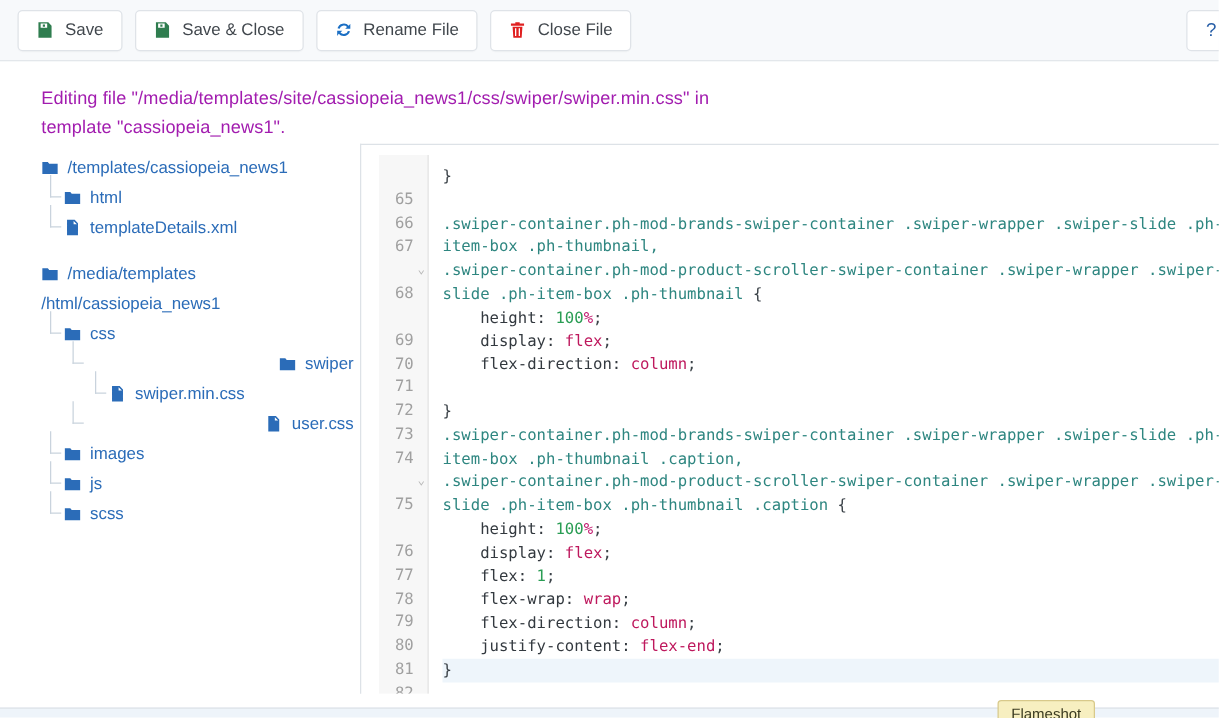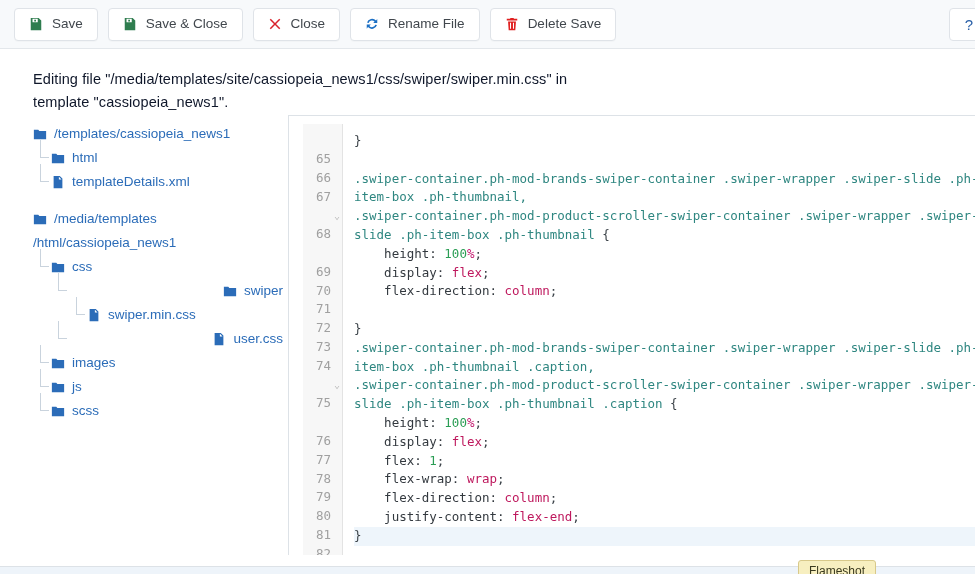--- a/index.html
+++ b/index.html
@@ -57,21 +57,21 @@
     font-size: 15px;
     cursor: pointer;
   }
 
   
   .desc {
     margin: 19px 0 0 33px;
     width: 560px;
     font-size: 14.5px;
     line-height: 1.62;
-    color: #0f172a;
+    color: #a21caf;
     letter-spacing: 0.1px;
   }
 
   
   .content {
     position: relative;
     width: 771px;
     height: 440px;
   }
 
@@ -233,41 +233,33 @@
       <div class="btn">
         <span class="ico">
           <svg width="14" height="14" viewBox="0 0 16 16" fill="#2f7d4f">
             <path d="M2 1h9l3 3v11H2V1zm2 1v4h6V2H4zm1 7h6v5H5V9zm1-6h2v2H6V3z"></path>
           </svg>
         </span>
         <span class="btn-label">Save &amp; Close</span>
       </div>
       <div class="btn">
         <span class="ico">
-          <svg width="14" height="14" viewBox="0 0 16 16" fill="#d9232d">
-            <path d="M3.2 2 8 6.8 12.8 2 14 3.2 9.2 8l4.8 4.8-1.2 1.2L8 9.2 3.2 14 2 12.8 6.8 8 2 3.2z"></path>
-          </svg>
-        </span>
-        <span class="btn-label">Close</span>
-      </div>
-      <div class="btn">
-        <span class="ico">
           <svg width="14" height="14" viewBox="0 0 16 16" fill="#1b6fc4">
             <path d="M12.6 4.1A6 6 0 0 0 2.3 6.4l1.9.4a4 4 0 0 1 6.8-1.5L9.3 6.9H14V2.2l-1.4 1.9zM13.7 9.2l-1.9-.4a4 4 0 0 1-6.8 1.5l1.7-1.6H2v4.7l1.4-1.9a6 6 0 0 0 10.3-2.3z"></path>
           </svg>
         </span>
         <span class="btn-label">Rename File</span>
       </div>
       <div class="btn">
         <span class="ico">
           <svg width="14" height="14" viewBox="0 0 16 16" fill="#e02020">
             <path d="M6 1h4v1h4v2H2V2h4V1zM3.5 5h9l-.7 10H4.2L3.5 5zm2.2 1.5v7h1.2v-7H5.7zm3.4 0v7h1.2v-7H9.1z"></path>
           </svg>
         </span>
-        <span class="btn-label">Delete Save</span>
+        <span class="btn-label">Close File</span>
       </div>
     </div>
   <div class="help-btn">
     <span>?</span>
   </div>
 </div>
 
 <div class="desc">
   <span>Editing file "/media/templates/site/cassiopeia_news1/css/swiper/swiper.min.css" in</span>
   <span>template "cassiopeia_news1".</span>

